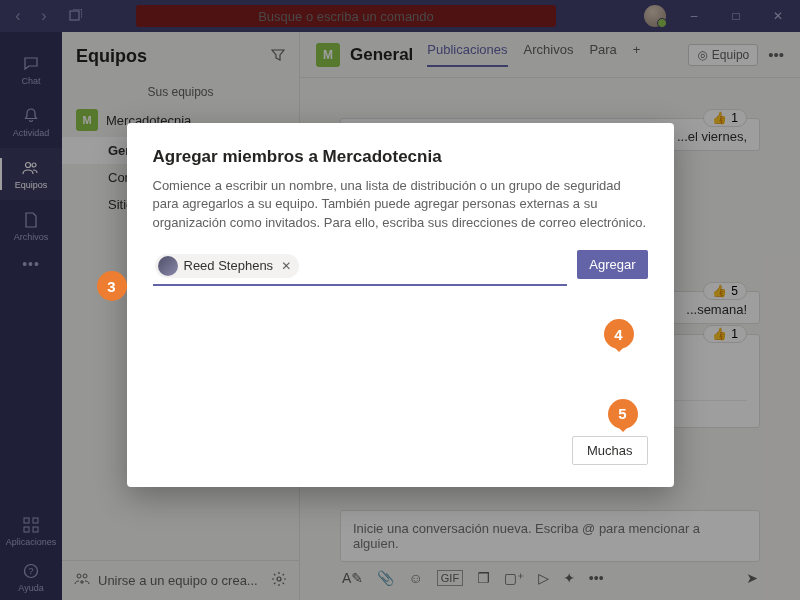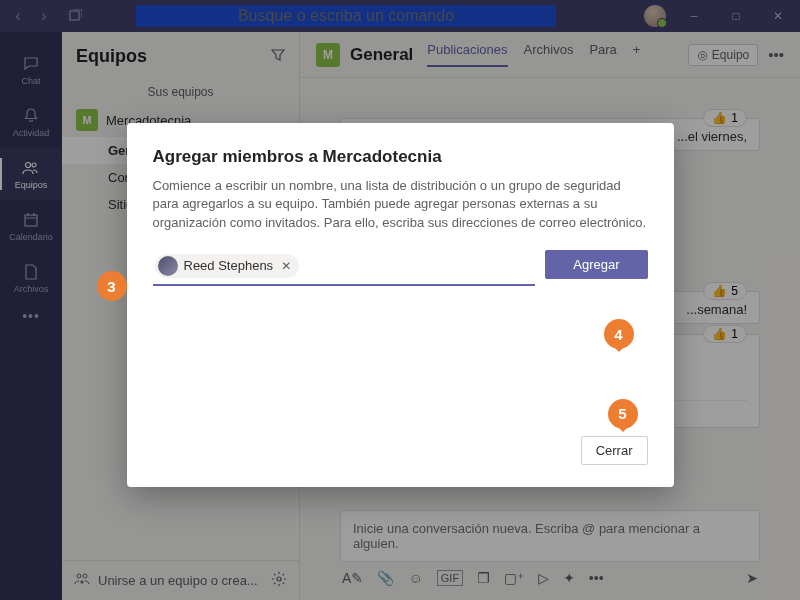--- a/index.html
+++ b/index.html
@@ -4,21 +4,21 @@
 <style>
   * { box-sizing: border-box; margin: 0; padding: 0; font-family: "Segoe UI", Arial, sans-serif; }
   body { width: 800px; height: 600px; overflow: hidden; background: #f3f2f1; position: relative; }
 
   
   .titlebar { height: 32px; background: #41416f; display: flex; align-items: center; padding: 0 8px; color: #cfcfe6; }
   .titlebar .nav-btns { display: flex; gap: 6px; margin-right: 14px; }
   .titlebar .nav-btn { width: 20px; height: 20px; border-radius: 3px; display:flex; align-items:center; justify-content:center; color:#8f8fb0; }
   .titlebar .newwin { margin-right: 10px; color:#9da0c9; display:flex; align-items:center; }
   .titlebar .search { flex: 0 1 420px; margin: 0 auto; }
-  .titlebar .search input { width: 100%; height: 22px; background: #1d4ed8; border: none; border-radius: 3px; color: #cfcfe6; font-size: 16px; text-align: center; }
+  .titlebar .search input { width: 100%; height: 22px; background: #7f1d1d; border: none; border-radius: 3px; color: #cfcfe6; font-size: 13px; text-align: center; }
   .titlebar .right { margin-left: auto; display: flex; align-items: center; gap: 14px; }
   .titlebar .avatar { width: 22px; height: 22px; border-radius: 50%; background: radial-gradient(circle at 40% 30%, #d7c7b8, #9a887a); position:relative; }
   .titlebar .avatar::after{ content:""; position:absolute; right:-1px; bottom:-1px; width:8px;height:8px;border-radius:50%; background:#92c353; border:1.5px solid #41416f;}
   .titlebar .win-btn { width: 28px; text-align: center; color:#b5b7d6; font-size:12px; }
 
   
   .rail { position: absolute; top: 32px; left: 0; width: 62px; bottom: 0; background: #33335a; display: flex; flex-direction: column; align-items: center; padding-top: 12px; color: #b5b7d6; }
   .rail .item { width: 100%; height: 52px; display:flex; flex-direction:column; align-items:center; justify-content:center; font-size:9px; gap:3px; color:#a1a3c7; position:relative;}
   .rail .item.active { background:#3a3a63; color:#fff; }
   .rail .item.active::before { content:""; position:absolute; left:0; top:10px; bottom:10px; width:2px; background:#fff;}
@@ -72,21 +72,21 @@
   
   .overlay{ position:absolute; inset:0; background:rgba(0,0,0,0.38); display:flex; align-items:center; justify-content:center; padding-top:10px;}
   .modal{ width:547px; background:#fff; border-radius:4px; padding:24px 26px 22px; box-shadow:0 10px 32px rgba(0,0,0,.3); position:relative;}
   .modal h2{ font-size:17px; font-weight:700; color:#252423; margin-bottom:10px;}
   .modal p{ font-size:13px; color:#616161; line-height:1.4;}
   .modal .inputrow{ display:flex; gap:10px; margin-top:18px; align-items:flex-start;}
   .chipfield{ flex:1; border-bottom:2px solid #6264a7; padding:4px 2px 6px; display:flex;}
   .chip{ display:inline-flex; align-items:center; gap:6px; background:#f3f2f1; border-radius:14px; padding:2px 8px 2px 3px; font-size:13px; color:#323130;}
   .chip .cav{ width:20px;height:20px;border-radius:50%; background:linear-gradient(135deg,#4f4f6a,#8b8baa);}
   .chip .x{ color:#616161; font-size:12px; margin-left:2px;}
-  .addbtn{ background:#6264a7; color:#fff; border:none; font-size:13px; padding:7px 28px; border-radius:2px;}
+  .addbtn{ background:#6264a7; color:#fff; border:none; font-size:13px; padding:7px 12px; border-radius:2px;}
   .closebtn{ background:#fff; border:1px solid #d1d1d1; color:#323130; font-size:13px; padding:6px 14px; border-radius:2px;}
   .modal .footer{ display:flex; justify-content:flex-end; margin-top:150px;}
 
   
   .callout{ position:absolute; width:30px; height:30px; border-radius:50%; background:#ed7d31; color:#fff; font-weight:700; font-size:15px; display:flex; align-items:center; justify-content:center; z-index:50;}
   .callout.pin::after{ content:""; position:absolute; bottom:-9px; left:50%; transform:translateX(-50%); border:6px solid transparent; border-top-color:#ed7d31;}
   .callout.pin{ border-radius:50% 50% 50% 50%;}
 </style>
 </head>
 <body>
@@ -136,37 +136,50 @@
         <svg width="18" height="16" viewBox="0 0 18 16">
           <circle cx="6" cy="5" r="2.5" fill="none" stroke="currentColor" stroke-width="1.2"></circle>
           <circle cx="12" cy="5" r="2" fill="none" stroke="currentColor" stroke-width="1.2"></circle>
           <path d="M1 14c0-2.5 2-4 5-4s5 1.5 5 4M11 10c2 0 4 1 4 3" fill="none" stroke="currentColor" stroke-width="1.2"></path>
         </svg>
       </span>
     <span>Equipos</span>
   </div>
   <div class="item">
     <span class="ico">
-        <svg width="16" height="16" viewBox="0 0 16 16">
-          <rect x="2" y="3" width="12" height="11" fill="none" stroke="currentColor" stroke-width="1.2"></rect>
-          <path d="M2 6h12M5 1v3M11 1v3" stroke="currentColor" stroke-width="1.2"></path>
-        </svg>
-      </span>
-    <span>Calendario</span>
-  </div>
-  <div class="item">
-    <span class="ico">
         <svg width="14" height="16" viewBox="0 0 14 16">
           <path d="M2 1h7l3 3v11H2z" fill="none" stroke="currentColor" stroke-width="1.2"></path>
         </svg>
       </span>
     <span>Archivos</span>
   </div>
   <div class="dots">•••</div>
   <div class="spacer"></div>
+  <div class="bottom">
+    <div class="item">
+      <span class="ico">
+          <svg width="16" height="16" viewBox="0 0 16 16">
+            <rect x="1" y="1" width="5" height="5" fill="none" stroke="currentColor"></rect>
+            <rect x="10" y="1" width="5" height="5" fill="none" stroke="currentColor"></rect>
+            <rect x="1" y="10" width="5" height="5" fill="none" stroke="currentColor"></rect>
+            <rect x="10" y="10" width="5" height="5" fill="none" stroke="currentColor"></rect>
+          </svg>
+        </span>
+      <span>Aplicaciones</span>
+    </div>
+    <div class="item">
+      <span class="ico">
+          <svg width="16" height="16" viewBox="0 0 16 16">
+            <circle cx="8" cy="8" r="6.5" fill="none" stroke="currentColor" stroke-width="1.2"></circle>
+            <text x="8" y="11" text-anchor="middle" font-size="9" fill="currentColor">?</text>
+          </svg>
+        </span>
+      <span>Ayuda</span>
+    </div>
+  </div>
 </div>
 
 <div class="leftpane">
   <div class="header">
     <div class="title">Equipos</div>
     <div class="filter">
       <svg width="14" height="14" viewBox="0 0 14 14">
           <path d="M1 2h12l-4 5v5l-4-2V7z" fill="none" stroke="#616161" stroke-width="1.2"></path>
         </svg>
     </div>
@@ -261,20 +274,20 @@
       <div class="chipfield">
         <div class="chip">
           <span class="cav"></span>
           <span>Reed Stephens</span>
           <span class="x">✕</span>
         </div>
       </div>
       <button class="addbtn">Agregar</button>
     </div>
     <div class="footer">
-      <button class="closebtn">Cerrar</button>
+      <button class="closebtn">Muchas</button>
     </div>
 
     <div class="callout" style="left:-30px; top:148px;">3</div>
     <div class="callout pin" style="right:40px; top:196px;">4</div>
     <div class="callout pin" style="right:36px; bottom:58px;">5</div>
   </div>
 </div>
 
 </body></html>

